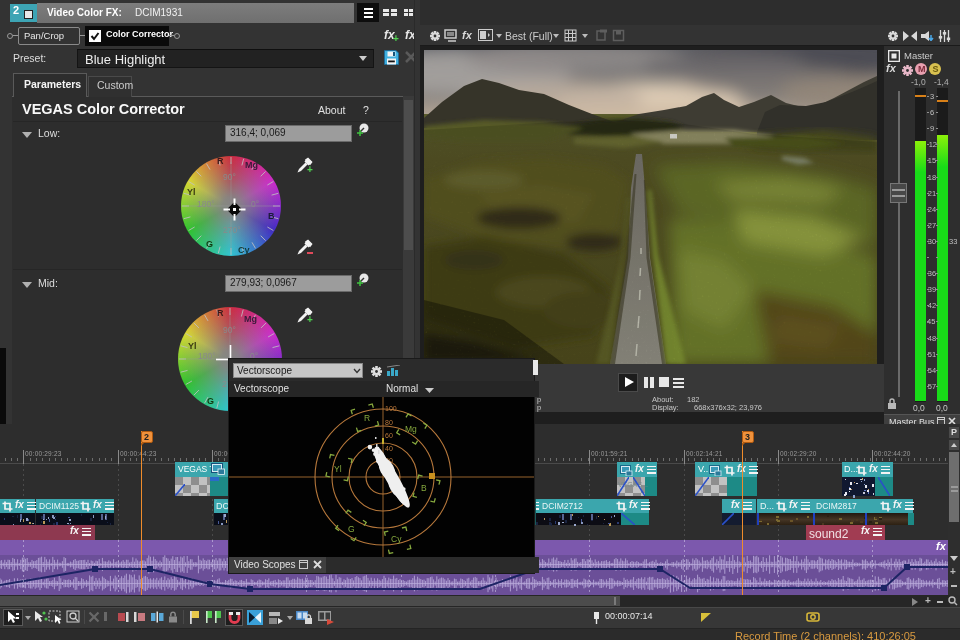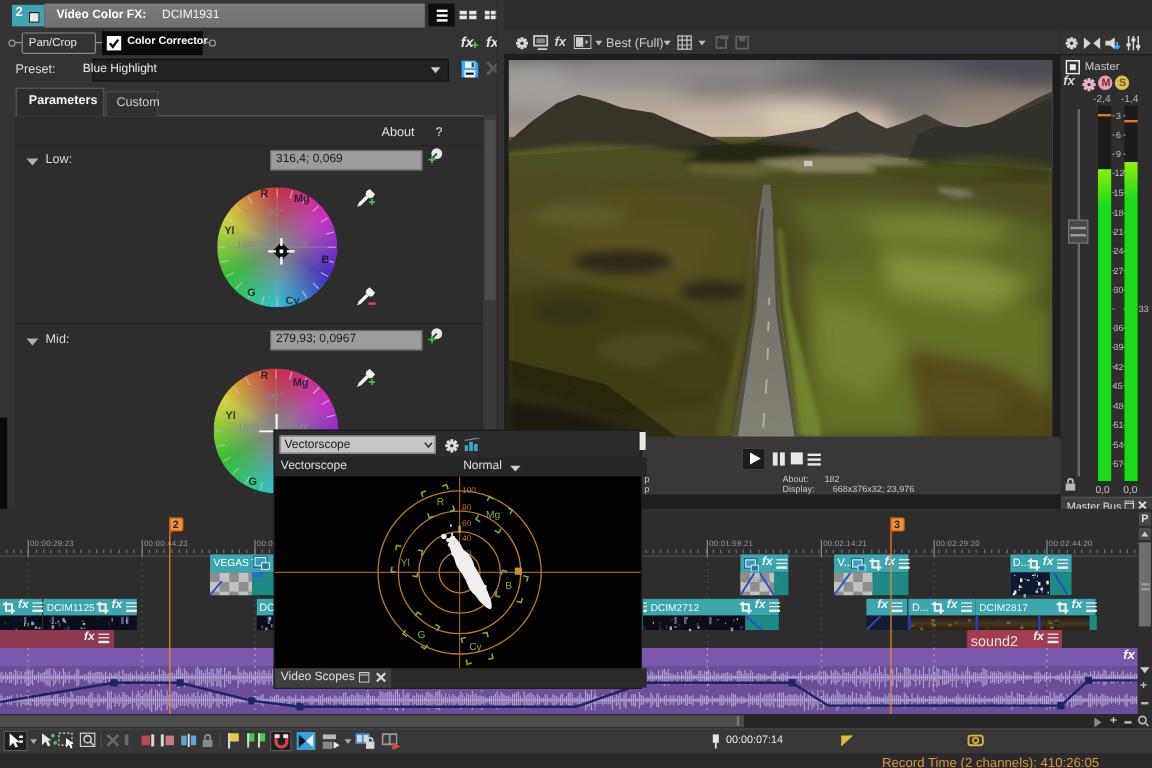--- a/index.html
+++ b/index.html
@@ -42,37 +42,38 @@
       </svg>
 <div class="tx" style="left:106px;top:29px;font-size:9px;font-weight:bold;color:#fff;">Color Corrector</div>
 <div class="a" style="left:169px;top:35px;width:5px;height:1px;background:#999;"></div>
 <div class="a" style="left:174px;top:33px;width:6px;height:6px;border:1px solid #999;border-radius:50%;"></div>
 <div class="tx" style="left:384px;top:28px;font-size:12px;font-style:italic;font-weight:bold;color:#e8e8e8;">fx</div>
       <div class="tx" style="left:393px;top:33px;font-size:10px;font-weight:bold;color:#4fd44f;">+</div>
 <div class="tx" style="left:405px;top:28px;font-size:12px;font-style:italic;font-weight:bold;color:#e8e8e8;">fx</div>
       <div class="tx" style="left:414px;top:33px;font-size:10px;font-weight:bold;color:#e05a6a;">✕</div>
 <div class="tx" style="left:13px;top:52px;font-size:10.5px;color:#ddd;">Preset:</div>
 <div class="a" style="left:77px;top:49px;width:297px;height:19px;background:#222;border:1px solid #141414;border-top-color:#0f0f0f;"></div>
-<div class="tx" style="left:69px;top:52px;font-size:10px;color:#eee;">Blue Highlight</div>
+<div class="tx" style="left:85px;top:52px;font-size:13px;color:#eee;">Blue Highlight</div>
 <div class="a" style="left:359px;top:56px;width:0;height:0;border-left:4px solid transparent;border-right:4px solid transparent;border-top:5px solid #ccc;"></div>
 <svg class="a" style="left:384px;top:50px;" width="15" height="15">
 <path d="M0.5 0.5 H12 L14.5 3 V14.5 H0.5 Z" fill="#3fb0e0" stroke="#1a6a9a" stroke-width="0.8"></path>
 <rect x="3.5" y="1.5" width="8" height="5" fill="#f4f4f4"></rect>
         <rect x="9" y="2" width="2" height="4" fill="#16547a"></rect>
 <rect x="3" y="8.5" width="9" height="6" fill="#f4f4f4"></rect>
         <rect x="4.2" y="10.5" width="6.6" height="1.8" fill="#111"></rect>
 </svg>
 <svg class="a" style="left:404px;top:50px;" width="14" height="14">
         <path d="M2 2 L12 12 M12 2 L2 12" stroke="#5a5a5a" stroke-width="2.5"></path>
       </svg>
 <div class="a" style="left:12px;top:96px;width:391px;height:328px;background:#2d2d2d;border-top:1px solid #5a5a5a;"></div>
 <div class="a" style="left:13px;top:73px;width:74px;height:24px;background:#2d2d2d;border:1px solid #5a5a5a;border-bottom:none;"></div>
 <div class="tx" style="left:24px;top:78px;font-size:10.5px;font-weight:bold;color:#f5f5f5;">Parameters</div>
 <div class="a" style="left:88px;top:76px;width:44px;height:21px;background:#303030;border:1px solid #4a4a4a;border-bottom:none;"></div>
 <div class="tx" style="left:97px;top:79px;font-size:10.5px;color:#ccc;">Custom</div>
+<div class="tx" style="left:22px;top:101px;font-size:14.5px;font-weight:bold;color:#f8f8f8;">VEGAS Color Corrector</div>
 <div class="tx" style="left:318px;top:104px;font-size:10.5px;color:#e0e0e0;">About</div>
 <div class="tx" style="left:363px;top:104px;font-size:10.5px;color:#e0e0e0;">?</div>
 <div class="a" style="left:13px;top:121px;width:389px;height:1px;background:#262626;"></div>
 <div class="a" style="left:22px;top:132px;width:0;height:0;border-left:5px solid transparent;border-right:5px solid transparent;border-top:6px solid #b0b0b0;"></div>
       <div class="tx" style="left:38px;top:127px;font-size:10.5px;color:#ddd;">Low:</div>
       <div class="a" style="left:225px;top:125px;width:127px;height:17px;background:#9c9c9c;border:1px solid #6a6a6a;"></div>
       <div class="tx" style="left:230px;top:127px;font-size:10px;color:#1a1a1a;">316,4; 0,069</div>
       <svg class="a" style="left:355px;top:123px;" width="15" height="16">
         <circle cx="9" cy="5" r="4.5" fill="#e8e8e8"></circle>
         <path d="M9 5 L5 9" stroke="#333" stroke-width="1.5"></path>
@@ -408,21 +409,21 @@
         <line x1="7.5" y1="7.5" x2="3.6" y2="3.6" stroke="#e8b8c8" stroke-width="2.6"></line>
         <line x1="7.5" y1="7.5" x2="7.5" y2="2.0" stroke="#e8b8c8" stroke-width="2.6"></line>
         <line x1="7.5" y1="7.5" x2="11.4" y2="3.6" stroke="#e8b8c8" stroke-width="2.6"></line>
         <circle cx="7.5" cy="7.5" r="3.3" fill="#e8b8c8"></circle>
         <circle cx="7.5" cy="7.5" r="1.4" fill="#333"></circle>
       </svg>
 <div class="a" style="left:31px;top:38px;width:12px;height:12px;border-radius:50%;background:#e8a0b0;"></div>
 <div class="tx" style="left:34px;top:39px;font-size:9px;font-weight:bold;color:#7a2a3a;">M</div>
 <div class="a" style="left:45px;top:38px;width:12px;height:12px;border-radius:50%;background:#d8c050;"></div>
 <div class="tx" style="left:48.5px;top:39px;font-size:9px;font-weight:bold;color:#6a5a10;">S</div>
-<div class="tx" style="left:27px;top:52px;font-size:8.5px;color:#b0b0b0;">-2,4</div>
+<div class="tx" style="left:27px;top:52px;font-size:8.5px;color:#b0b0b0;">-1,0</div>
 <div class="tx" style="left:50px;top:52px;font-size:8.5px;color:#b0b0b0;">-1,4</div>
 <div class="a" style="left:14px;top:66px;width:2px;height:306px;background:#6a6a6a;"></div>
 <div class="a" style="left:6px;top:158px;width:17px;height:20px;background:#484848;border:1px solid #777;"></div>
 <div class="a" style="left:8px;top:164px;width:13px;height:2px;background:#9a9a9a;"></div>
 <div class="a" style="left:8px;top:170px;width:13px;height:2px;background:#9a9a9a;"></div>
 <div class="a" style="left:31px;top:63px;width:11px;height:314px;background:#1b1b1b;"></div>
 <div class="a" style="left:53px;top:63px;width:11px;height:314px;background:#1b1b1b;"></div>
 <div class="a" style="left:31px;top:70px;width:11px;height:2px;background:#d88018;"></div>
 <div class="a" style="left:53px;top:75px;width:11px;height:2px;background:#d88018;"></div>
 <div class="a" style="left:31px;top:116px;width:11px;height:260px;background:linear-gradient(#8cf00a,#18dc18 12%,#18dc18);"></div>
@@ -450,21 +451,21 @@
 <div class="a" style="left:51.5px;top:167.6px;width:2px;height:1px;background:#909090;"></div>
 <div class="tx" style="left:43px;top:179.7px;width:10px;text-align:center;font-size:7.5px;color:#c0c0c0;">24</div>
 <div class="a" style="left:42.5px;top:183.7px;width:2px;height:1px;background:#909090;"></div>
 <div class="a" style="left:51.5px;top:183.7px;width:2px;height:1px;background:#909090;"></div>
 <div class="tx" style="left:43px;top:195.8px;width:10px;text-align:center;font-size:7.5px;color:#c0c0c0;">27</div>
 <div class="a" style="left:42.5px;top:199.8px;width:2px;height:1px;background:#909090;"></div>
 <div class="a" style="left:51.5px;top:199.8px;width:2px;height:1px;background:#909090;"></div>
 <div class="tx" style="left:43px;top:211.9px;width:10px;text-align:center;font-size:7.5px;color:#c0c0c0;">30</div>
 <div class="a" style="left:42.5px;top:215.9px;width:2px;height:1px;background:#909090;"></div>
 <div class="a" style="left:51.5px;top:215.9px;width:2px;height:1px;background:#909090;"></div>
-<div class="tx" style="left:43px;top:228.0px;width:10px;text-align:center;font-size:7.5px;color:#c0c0c0;padding-left:22px;">33</div>
+<div class="tx" style="left:43px;top:212px;width:10px;text-align:center;font-size:7.5px;color:#c0c0c0;padding-left:22px;">33</div>
 <div class="a" style="left:42.5px;top:232.0px;width:2px;height:1px;background:#909090;"></div>
 <div class="a" style="left:51.5px;top:232.0px;width:2px;height:1px;background:#909090;"></div>
 <div class="tx" style="left:43px;top:244.1px;width:10px;text-align:center;font-size:7.5px;color:#c0c0c0;">36</div>
 <div class="a" style="left:42.5px;top:248.1px;width:2px;height:1px;background:#909090;"></div>
 <div class="a" style="left:51.5px;top:248.1px;width:2px;height:1px;background:#909090;"></div>
 <div class="tx" style="left:43px;top:260.2px;width:10px;text-align:center;font-size:7.5px;color:#c0c0c0;">39</div>
 <div class="a" style="left:42.5px;top:264.2px;width:2px;height:1px;background:#909090;"></div>
 <div class="a" style="left:51.5px;top:264.2px;width:2px;height:1px;background:#909090;"></div>
 <div class="tx" style="left:43px;top:276.3px;width:10px;text-align:center;font-size:7.5px;color:#c0c0c0;">42</div>
 <div class="a" style="left:42.5px;top:280.3px;width:2px;height:1px;background:#909090;"></div>

